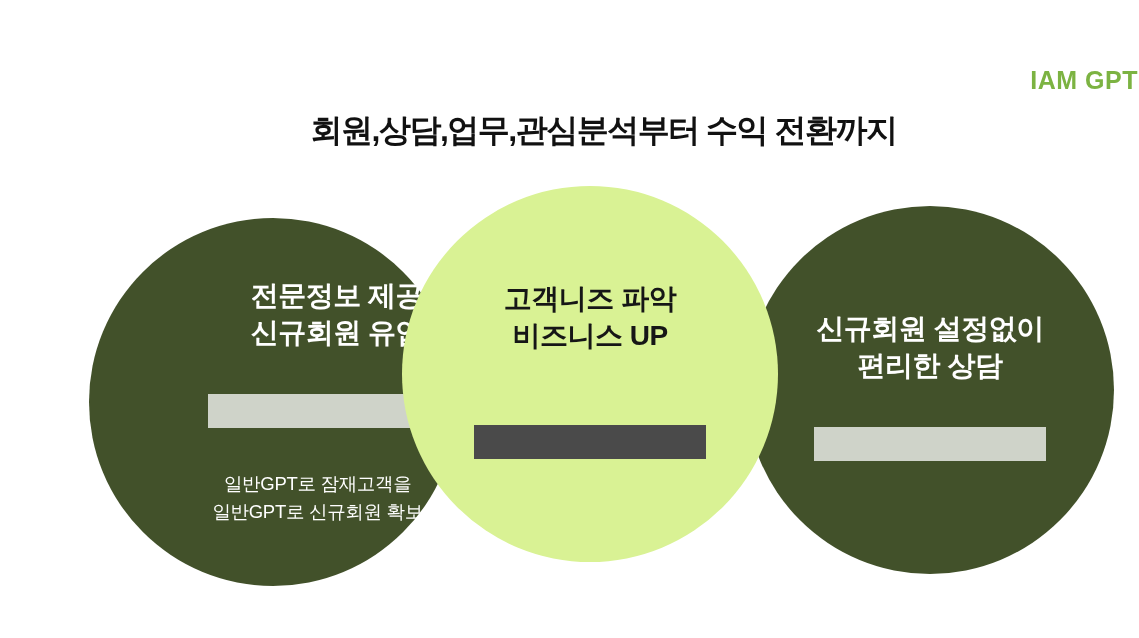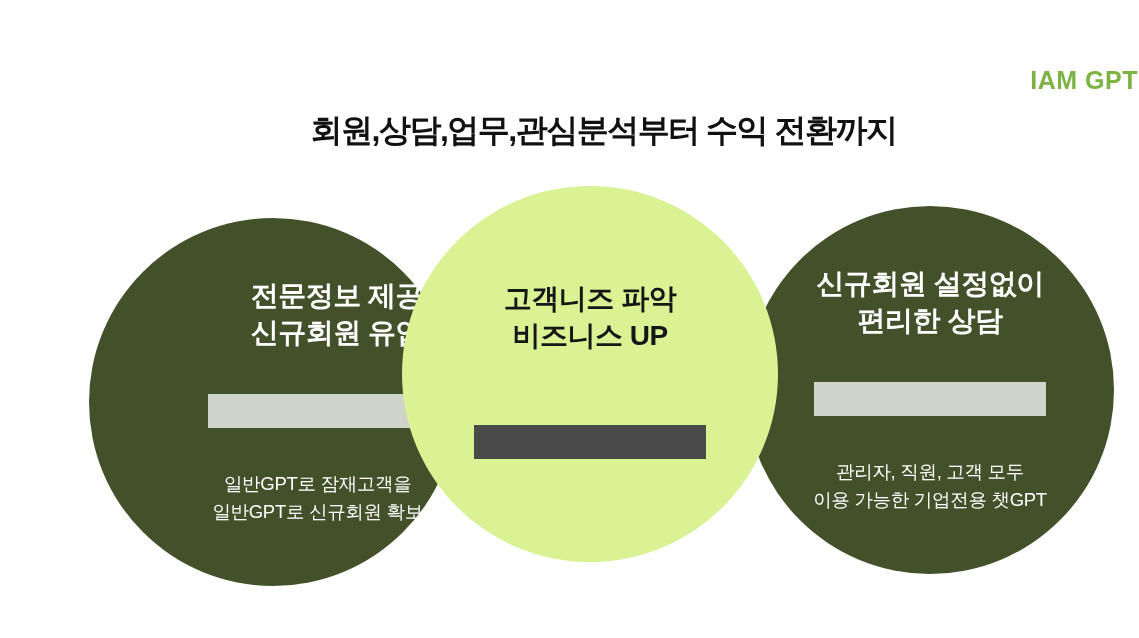--- a/index.html
+++ b/index.html
@@ -96,17 +96,15 @@
   <div class="circle light circle-middle">
     <div class="heading">고객니즈 파악
 비즈니스 UP</div>
     <div class="divider"></div>
   </div>
 
   <div class="circle dark circle-right">
     <div class="heading">신규회원 설정없이
 편리한 상담</div>
     <div class="divider"></div>
-    <div class="body-text">관리자, 직원, 고객 모두
-이용 가능한 기업전용 챗GPT</div>
   </div>
 
 </div>
 
 </body></html>

